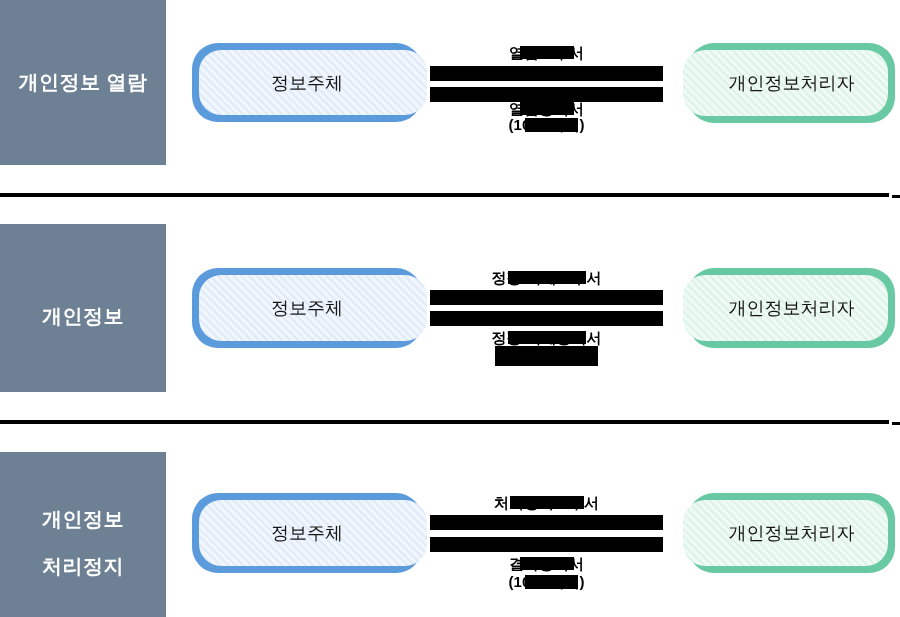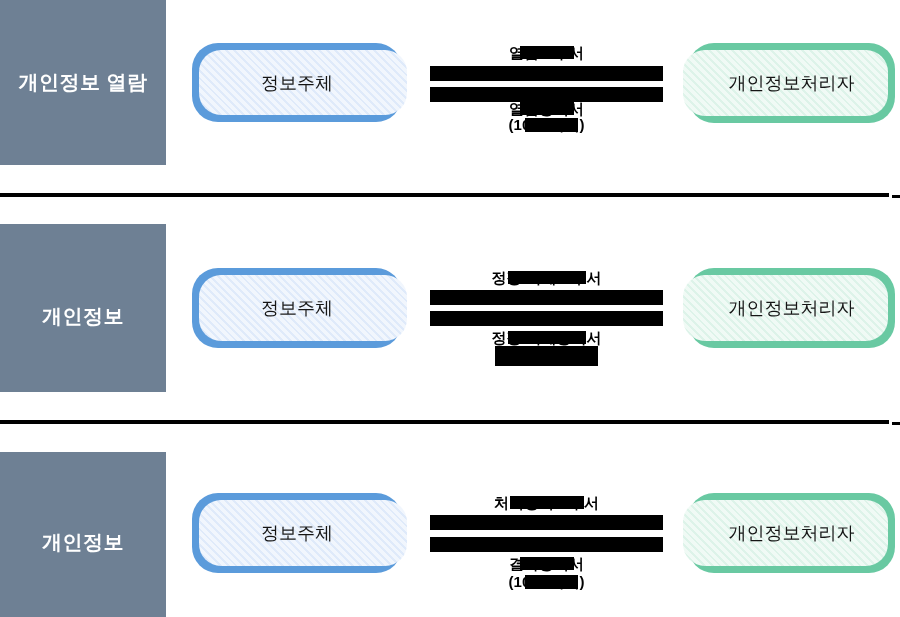--- a/index.html
+++ b/index.html
@@ -8,21 +8,21 @@
 
   
   .cat-box{position:absolute;left:0;width:166px;background:#6E8094;color:#fff;
     display:flex;flex-direction:column;align-items:center;justify-content:center;
     font-size:20px;font-weight:600;line-height:1.55;text-align:center;letter-spacing:.5px;}
   .cat-line{display:block;margin-top:16px;}
 
   
   .actor{position:absolute;border-radius:26px;}
   .actor .inner{position:absolute;top:7px;bottom:7px;border-radius:22px;}
-  .actor.subject{background:#5B9BDB;}
+  .actor.subject{background:#5B9BDB;padding-left:20px;}
   .actor.subject .inner{left:7px;right:-5px;
     background:repeating-linear-gradient(45deg,#f1f6fd 0 3.5px,#dfeafa 3.5px 5.5px);}
   .actor.processor{background:#69C9A2;}
   .actor.processor .inner{left:-5px;right:7px;
     background:repeating-linear-gradient(45deg,#f0faf5 0 3.5px,#ddf3e9 3.5px 5.5px);}
   .actor .lbl{position:absolute;inset:0;display:flex;align-items:center;justify-content:center;
     font-size:18px;color:#151515;z-index:2;}
 
   
   .flow-label{position:absolute;left:430px;width:233px;text-align:center;
@@ -115,20 +115,21 @@
   <div class="actor processor" style="left:688px;top:268px;width:207px;height:80px;">
     <span class="inner"></span>
     <span class="lbl">개인정보처리자</span>
   </div>
 
   <div class="divider" style="top:420px;"></div>
   <div class="divider-dash" style="left:892px;top:422px;"></div>
 
   <div class="cat-box" style="top:452px;height:165px;">
     <span class="cat-line">개인정보</span>
+    <span class="cat-line">처리정지</span>
   </div>
 
   <div class="actor subject" style="left:192px;top:493px;width:210px;height:80px;">
     <span class="inner"></span>
     <span class="lbl">정보주체</span>
   </div>
 
   <div class="flow-label" style="top:494px;">
     <span class="wrap">
       <span>처리정지요구서</span>

